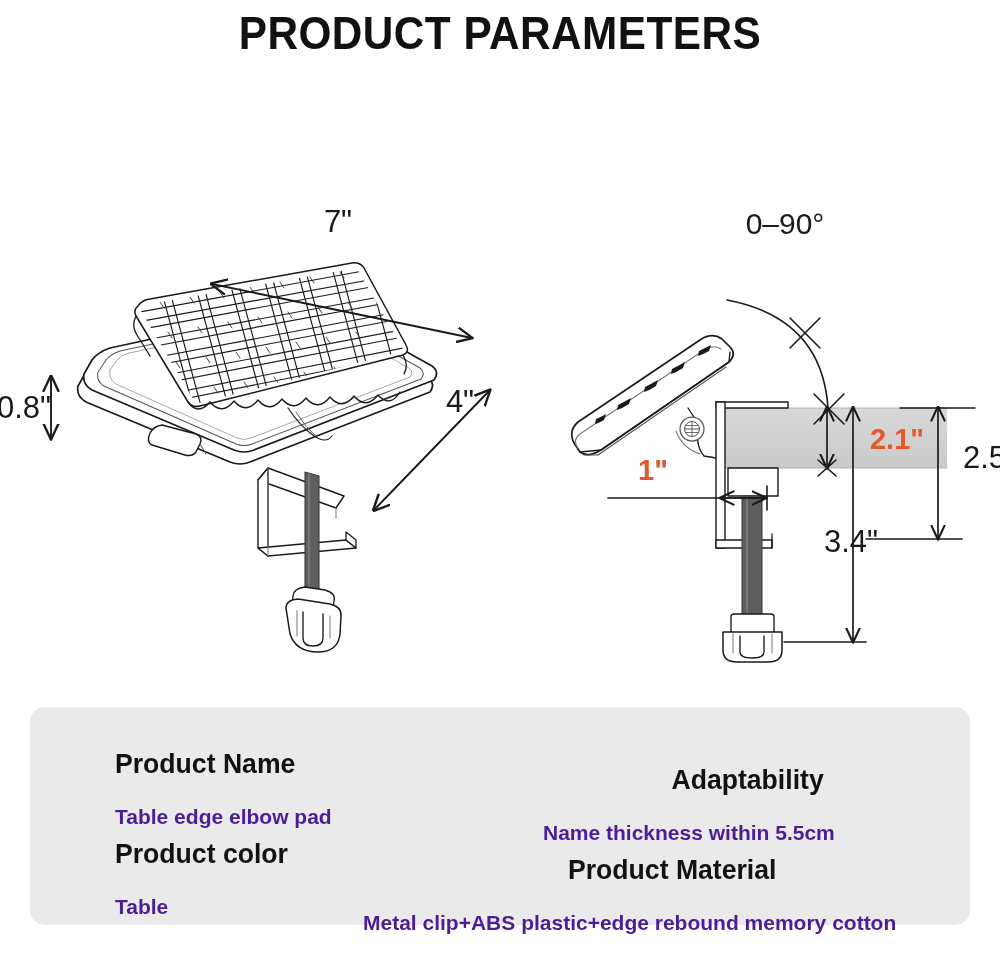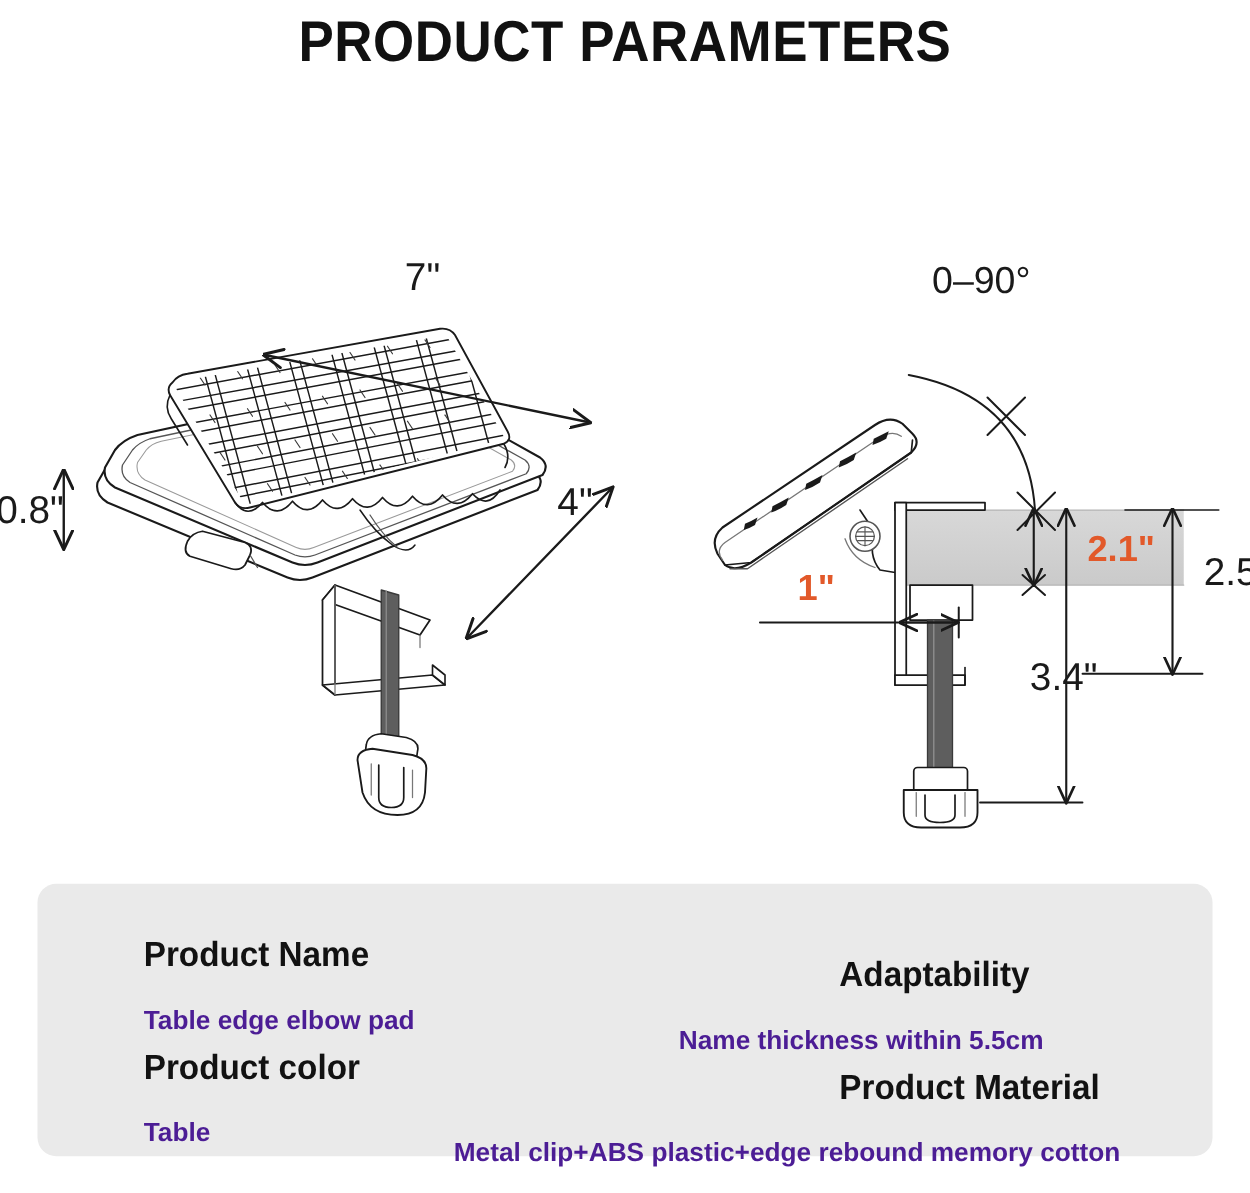--- a/index.html
+++ b/index.html
@@ -44,21 +44,21 @@
     line-height:1.05;white-space:nowrap;
     transform:scaleX(0.95);transform-origin:left center;
   }
   .cell .val{
     font-size:21px;font-weight:bold;color:#4c1d95;
     line-height:1.05;white-space:nowrap;margin-top:28px;
   }
   .cell.c-name{left:85px;top:42px;}
   .cell.c-adapt{left:513px;top:58px;text-align:right;}
   .cell.c-color{left:85px;top:132px;}
-  .cell.c-material{left:308px;top:148px;text-align:right;}
+  .cell.c-material{left:308px;top:148px;}
   .cell.c-adapt .hdr{margin-left:70px;}
   .cell.c-material .hdr{margin-left:230px;}
   .cell.c-material .val{margin-left:25px;}
 </style>
 </head>
 <body>
 
 <div id="page">
 
   <div class="title-wrap">

